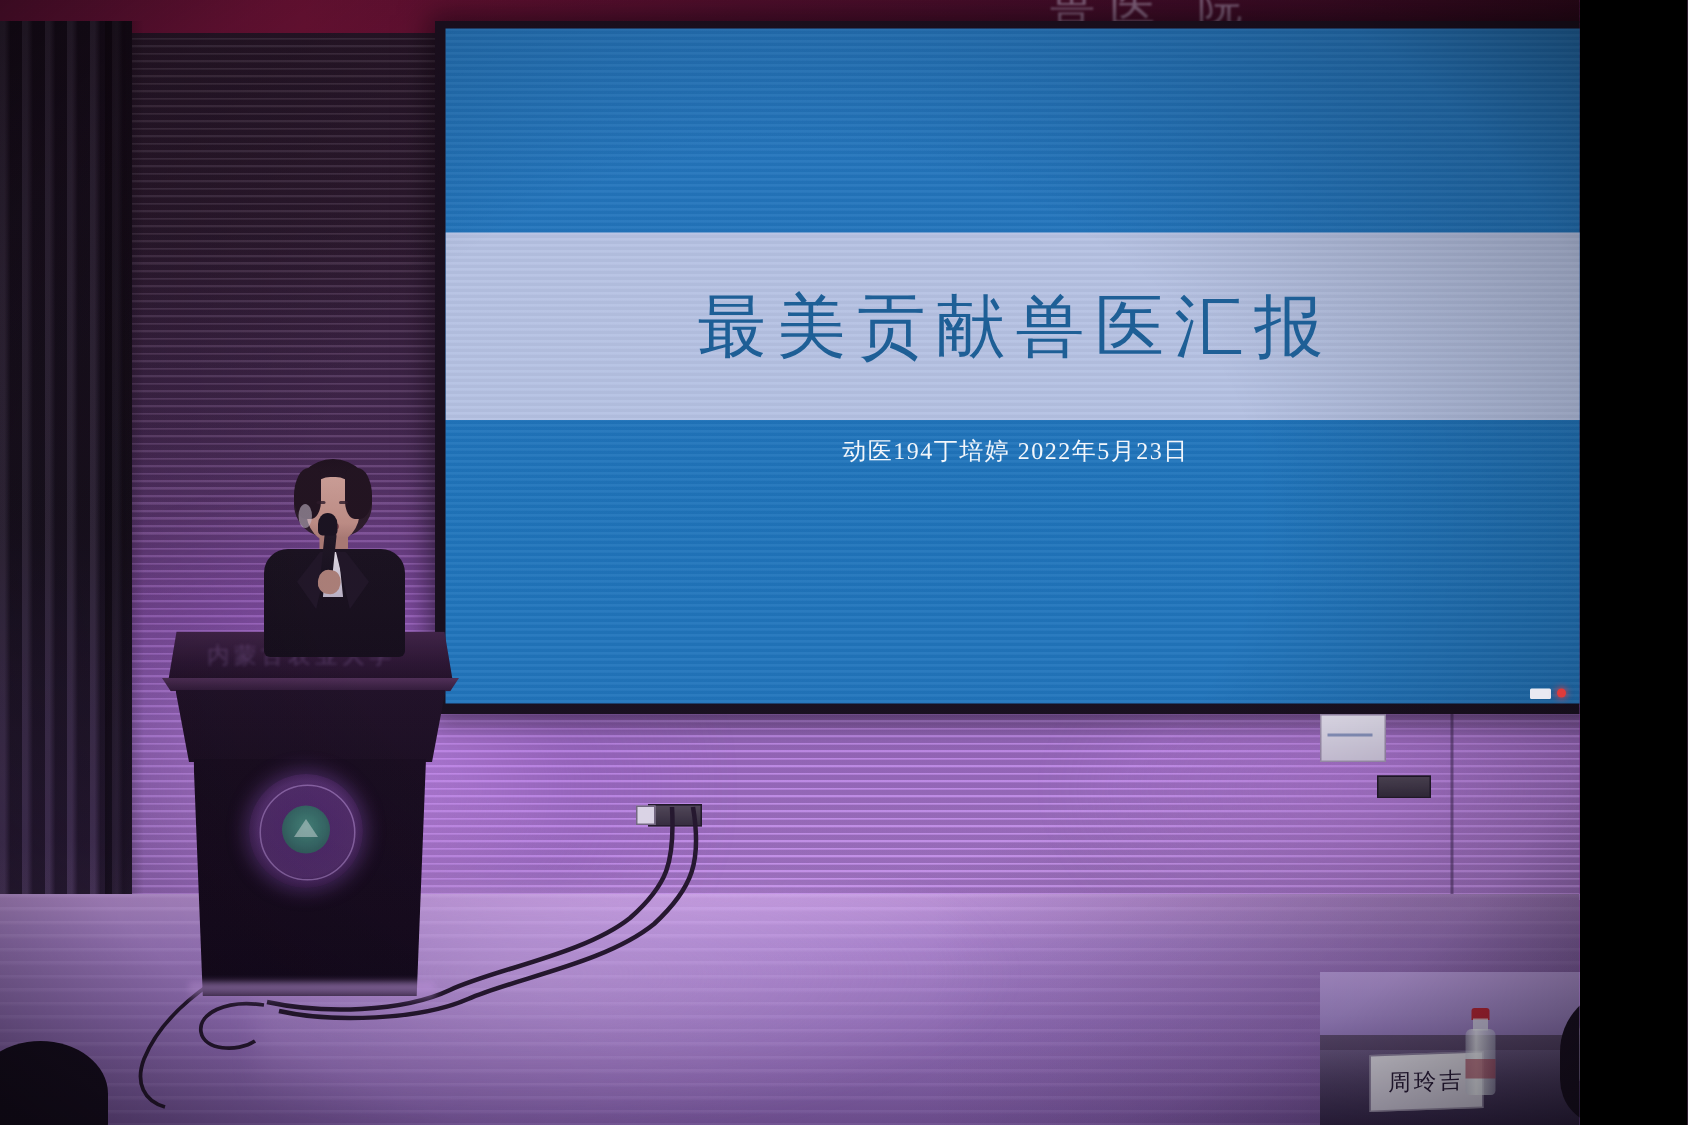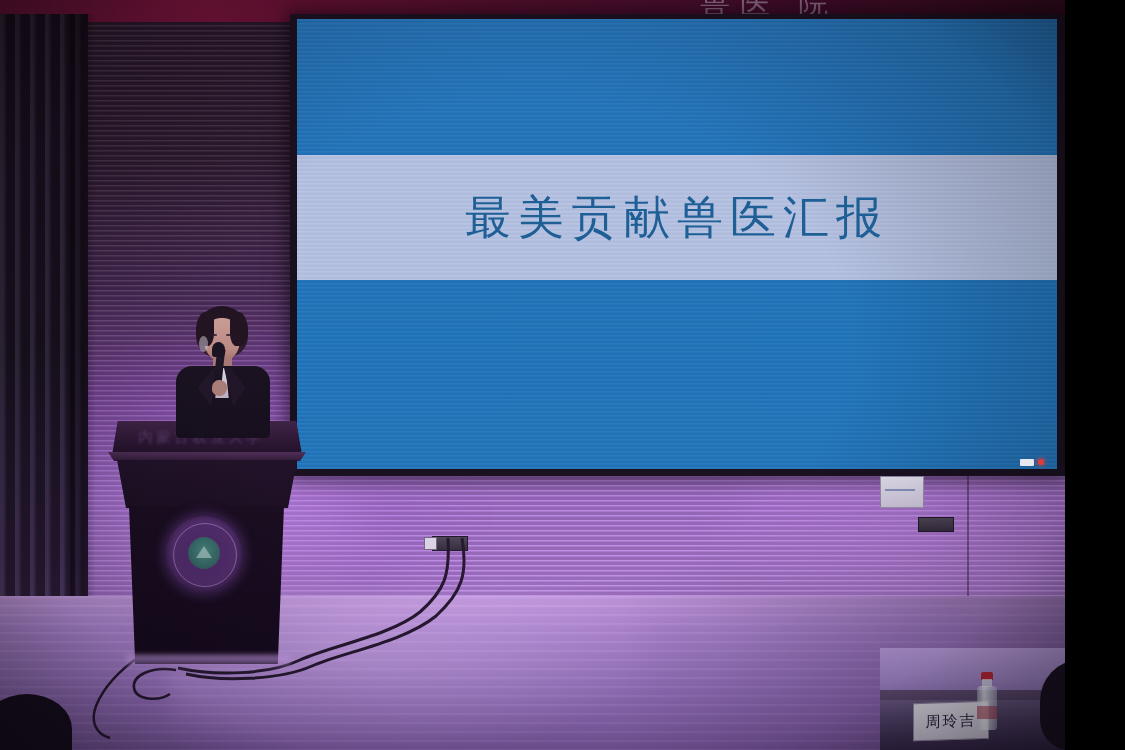--- a/index.html
+++ b/index.html
@@ -10,21 +10,20 @@
   body {
     font-family: "Liberation Sans", sans-serif;
   }
 
   #stage-photo {
     position: relative;
     width: 1053px;
     height: 750px;
     overflow: hidden;
     background: #a21caf;
-    padding-left: 12px;
   }
 
   
   .back-wall {
     position: absolute;
     left: 0; top: 0;
     width: 1125px; height: 600px;
     background:
       repeating-linear-gradient(
         to bottom,
@@ -608,20 +607,21 @@
     <div class="banner-text">兽医  院</div>
   </div>
 
   <div class="curtain"></div>
   <div class="curtain-edge"></div>
 
   <div class="screen-frame"></div>
   <div class="screen-surface">
     <div class="slide-band"></div>
     <div class="slide-title">最美贡献兽医汇报</div>
+    <div class="slide-subtitle">动医194丁培婷  2022年5月23日</div>
   </div>
   <div class="screen-led-white"></div>
   <div class="screen-led-red"></div>
 
   <div class="wall-sign">
     <div class="wall-sign-line"></div>
   </div>
   <div class="outlet-panel outlet-a"></div>
   <div class="outlet-small"></div>
   <div class="outlet-panel outlet-b"></div>

